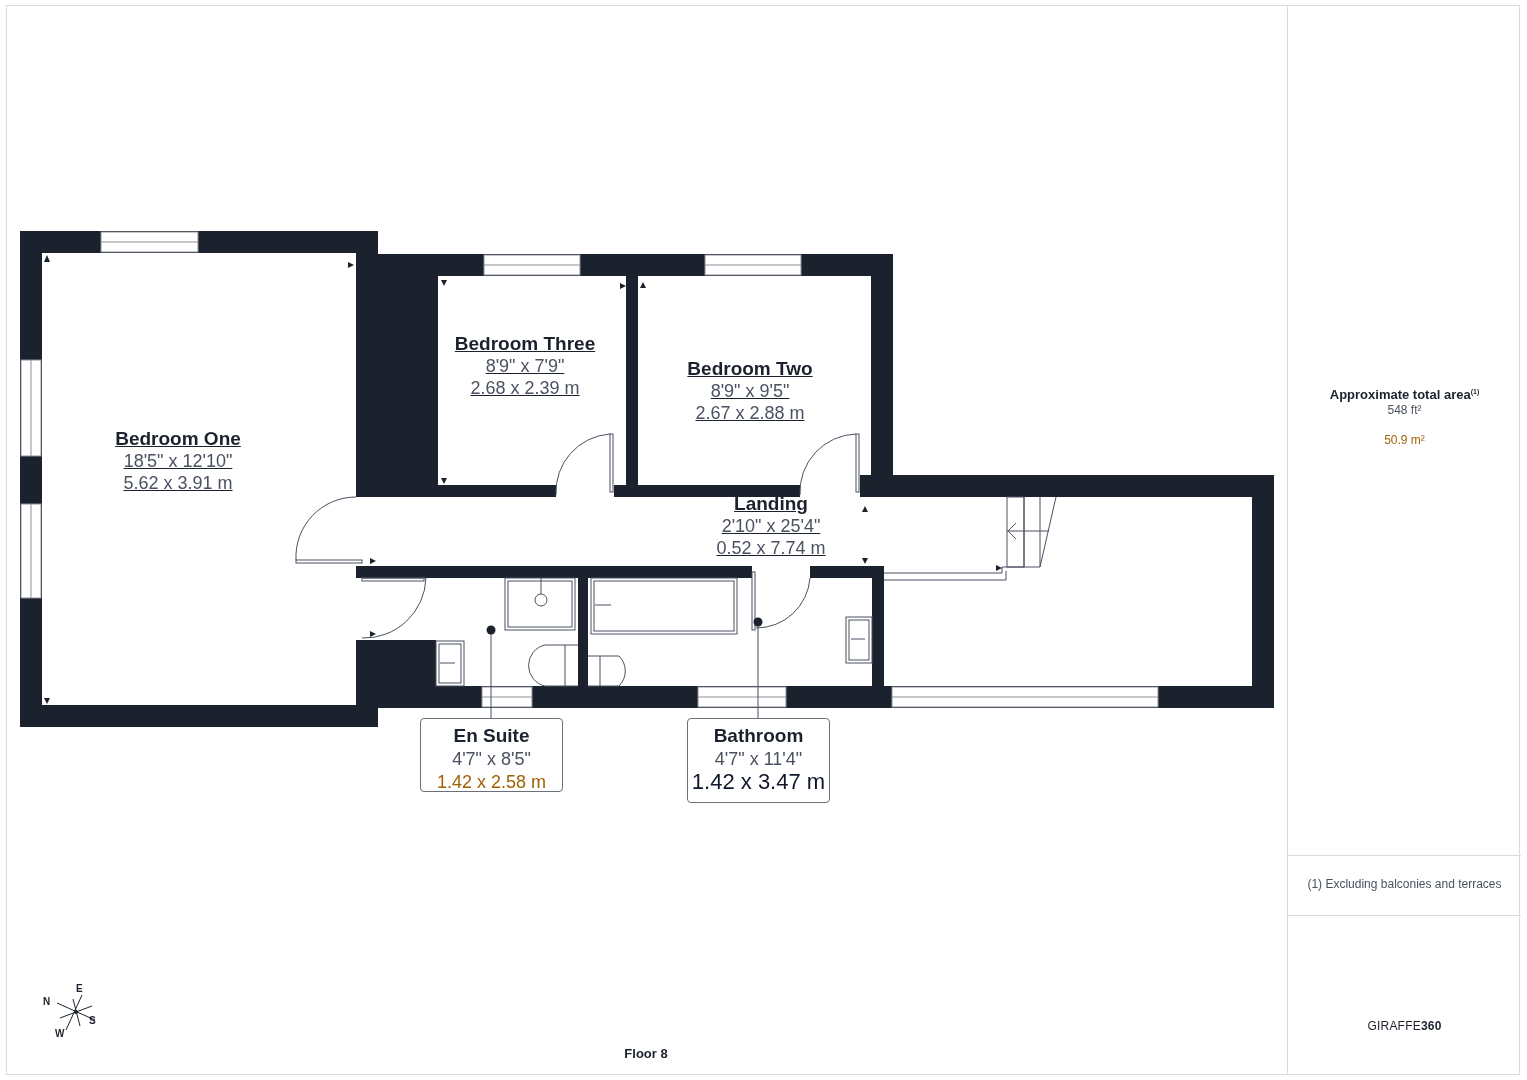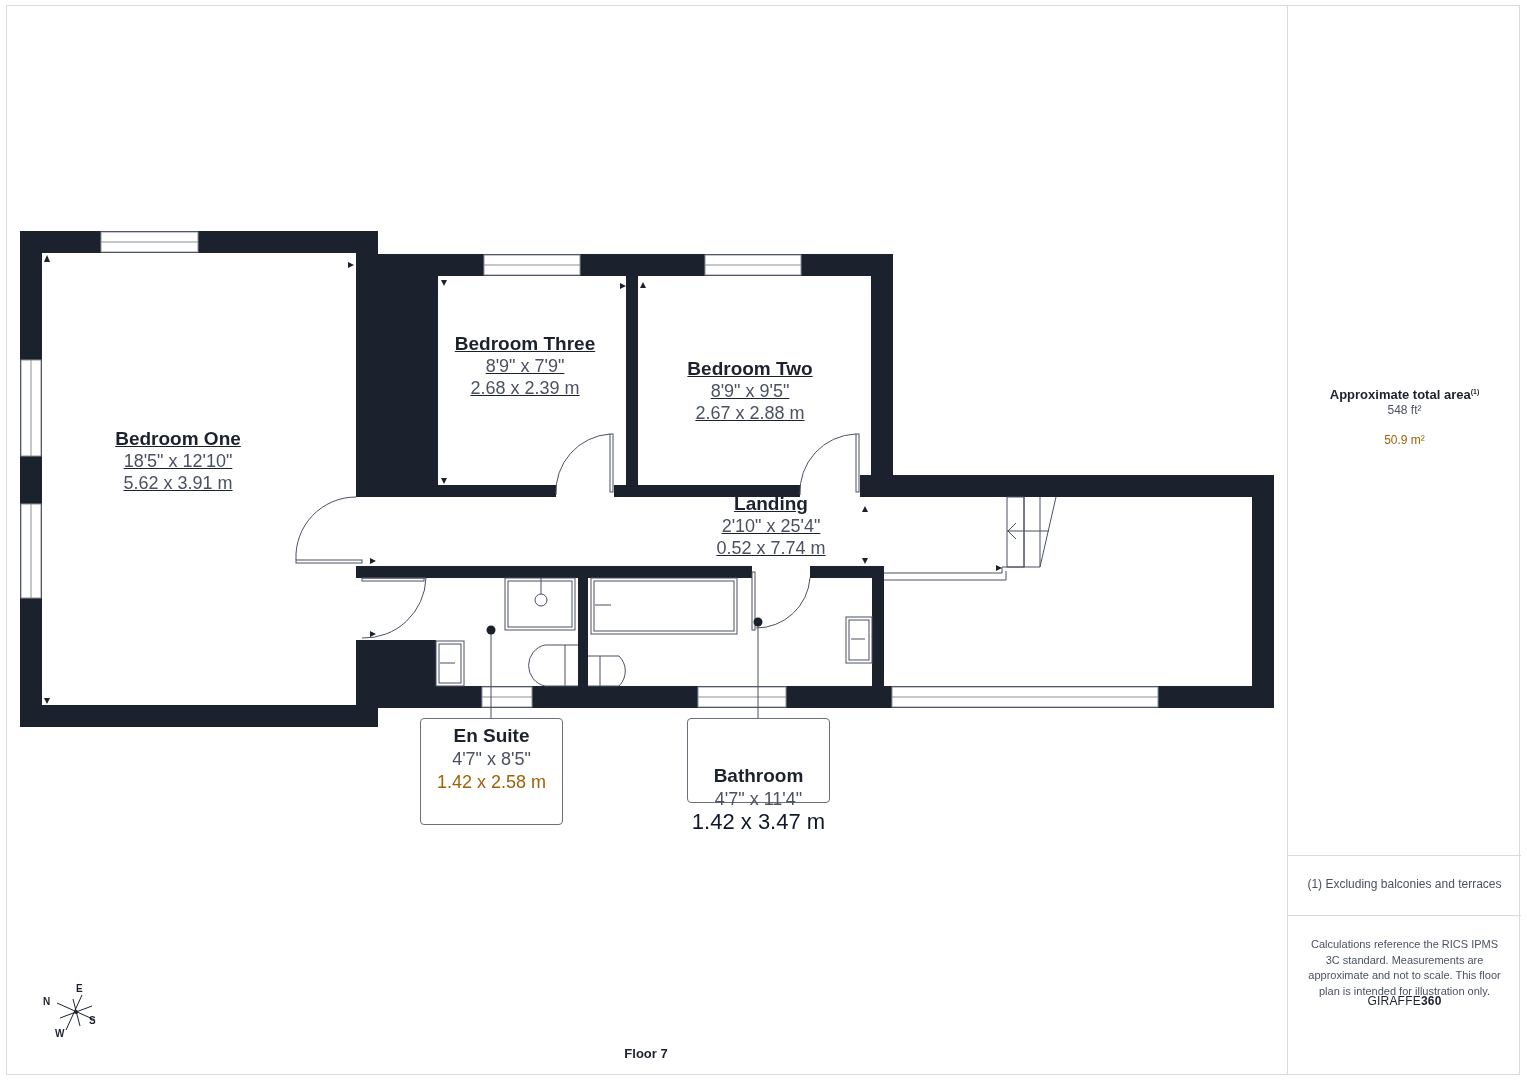--- a/index.html
+++ b/index.html
@@ -7,21 +7,21 @@
   .frame{position:absolute;left:6px;top:5px;width:1514px;height:1070px;border:1px solid #d9dbde;box-sizing:border-box;}
   .sidebar{position:absolute;left:1287px;top:5px;width:233px;height:1070px;border-left:1px solid #d9dbde;box-sizing:border-box;}
   .sb-area{position:absolute;left:0;top:382px;width:233px;text-align:center;}
   .sb-area .t{font-weight:bold;font-size:13px;color:#1c222d;}
   .sb-area .t sup{font-size:7px;}
   .sb-area .v{font-size:12px;color:#4a5160;margin-top:1px;}
   .sb-area .v2{font-size:12px;color:#a16207;margin-top:16px;}
   .sb-div{position:absolute;left:0;width:233px;height:1px;background:#d9dbde;}
   .sb-note{position:absolute;left:0;top:872px;width:233px;text-align:center;font-size:12px;color:#4a5160;}
   .sb-calc{position:absolute;left:20px;top:932px;width:193px;text-align:center;font-size:11px;line-height:15.5px;color:#4a5160;}
-  .sb-brand{position:absolute;left:0;top:989px;width:233px;text-align:center;font-size:12px;color:#1c222d;letter-spacing:0.2px;}
+  .sb-brand{position:absolute;left:0;top:1014px;width:233px;text-align:center;font-size:12px;color:#1c222d;letter-spacing:0.2px;}
   .sb-brand b{font-weight:bold;}
   svg.plan{position:absolute;left:0;top:0;}
   .lbl{position:absolute;text-align:center;transform:translateX(-50%);white-space:nowrap;text-decoration:underline;}
   .lbl .n{font-weight:bold;font-size:19px;color:#1c222d;}
   .lbl .d{font-size:18px;color:#4a5160;line-height:22px;}
   .box{position:absolute;border:1px solid #6a707a;border-radius:4px;background:#fff;text-align:center;box-sizing:border-box;padding-top:6px;}
   .floor{position:absolute;left:646px;top:1046px;transform:translateX(-50%);font-weight:bold;font-size:13px;color:#1c222d;}
   .compass-l{position:absolute;font-weight:bold;font-size:10px;color:#1c222d;}
 </style>
 </head>
@@ -168,37 +168,36 @@
   <div class="n">Bedroom Two</div>
   <div class="d">8'9" x 9'5"</div>
   <div class="d">2.67 x 2.88 m</div>
 </div>
 <div class="lbl" style="left:771px;top:493px;">
   <div class="n">Landing</div>
   <div class="d">2'10" x 25'4"</div>
   <div class="d">0.52 x 7.74 m</div>
 </div>
 
-<div class="box" style="left:420px;top:718px;width:143px;height:107px;">
+<div class="box" style="left:420px;top:718px;width:143px;height:74px;">
   <div class="n" style="font-weight:bold;font-size:19px;">En Suite</div>
   <div style="font-size:18px;color:#4a5160;line-height:24px;">4'7" x 8'5"</div>
   <div style="font-size:18px;color:#a16207;line-height:22px;">1.42 x 2.58 m</div>
 </div>
 <div class="box" style="left:687px;top:718px;width:143px;height:85px;">
-  <div class="n" style="font-weight:bold;font-size:19px;margin-top:40px;">Bathroom</div>
+  <div class="n" style="font-weight:bold;font-size:19px;">Bathroom</div>
   <div style="font-size:18px;color:#4a5160;line-height:24px;">4'7" x 11'4"</div>
   <div style="font-size:22px;color:#0f172a;line-height:22px;">1.42 x 3.47 m</div>
 </div>
 
-<div class="floor">Floor 7</div>
+<div class="floor">Floor 8</div>
 
 <div class="sidebar">
   <div class="sb-area">
     <div class="t"><span>Approximate total area</span><sup>(1)</sup></div>
     <div class="v">548 ft²</div>
     <div class="v2">50.9 m²</div>
   </div>
   <div class="sb-div" style="top:850px;"></div>
   <div class="sb-note">(1) Excluding balconies and terraces</div>
   <div class="sb-div" style="top:910px;"></div>
-  <div class="sb-calc">Calculations reference the RICS IPMS 3C standard. Measurements are approximate and not to scale. This floor plan is intended for illustration only.</div>
   <div class="sb-brand"><span>GIRAFFE</span><b>360</b></div>
 </div>
 
 </body></html>

